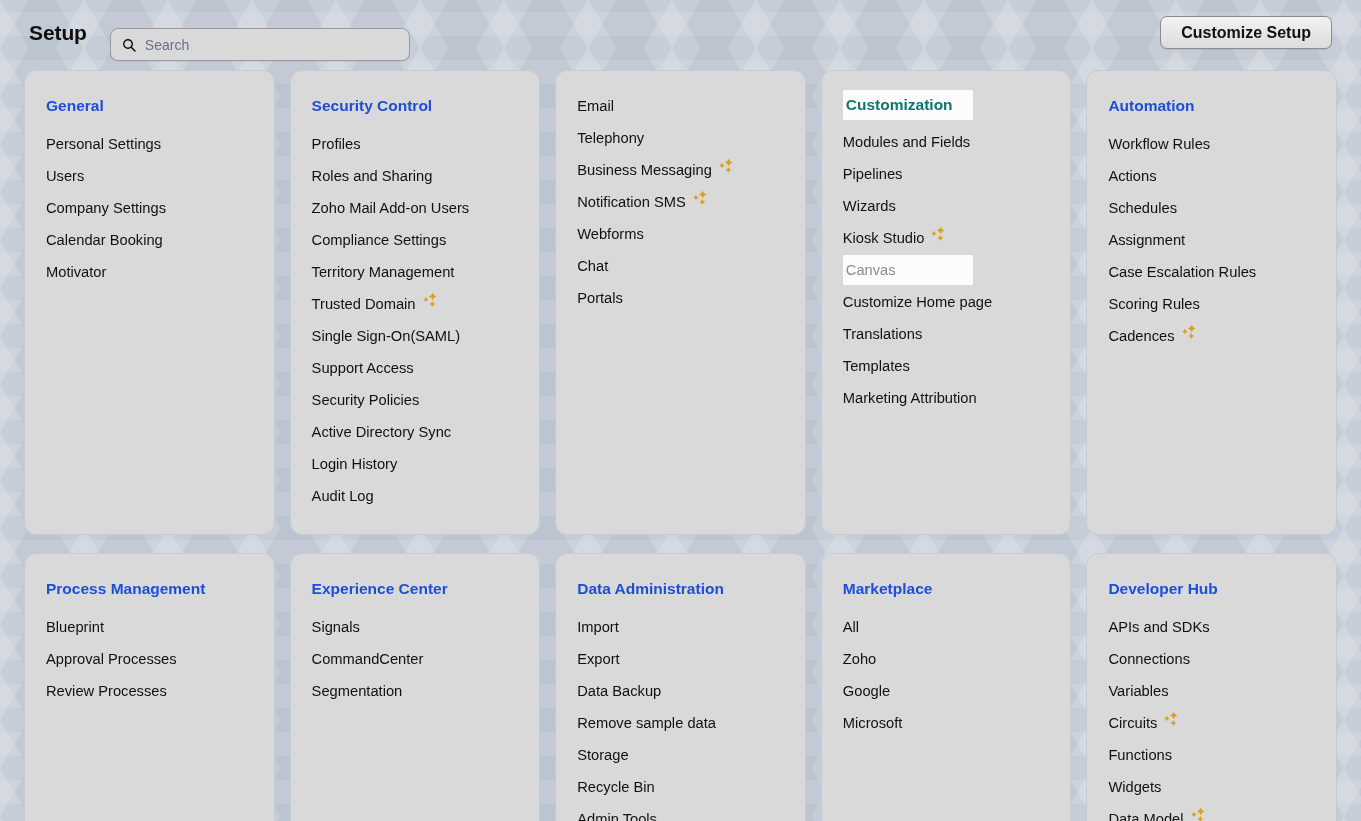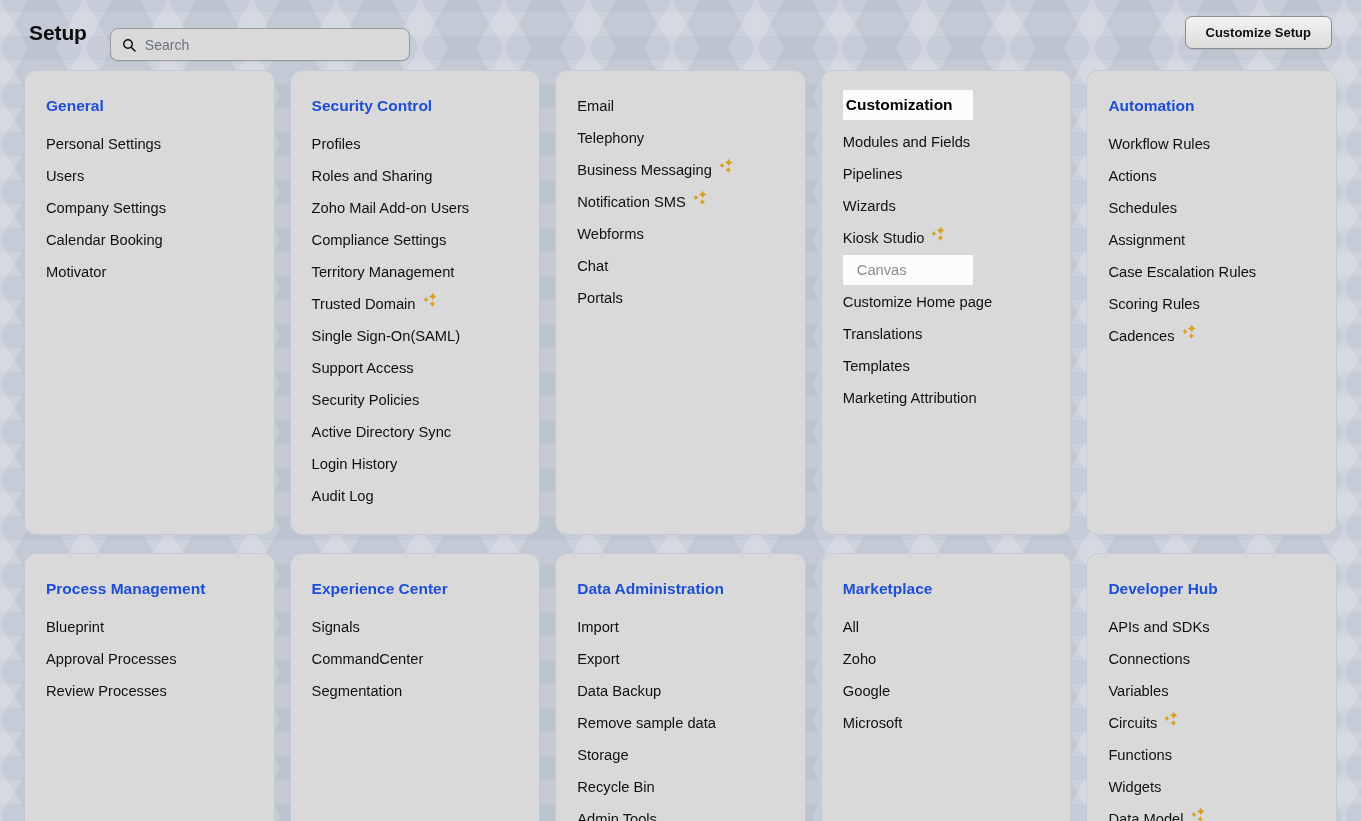--- a/index.html
+++ b/index.html
@@ -83,21 +83,21 @@
   .search-input::placeholder { color: #6b7280; opacity: 1; }
 
   .customize-btn {
     margin-left: auto;
     height: 33px;
     padding: 0 20px;
     background: linear-gradient(#f2f2f2, #dcdcdc);
     border: 1px solid #8c8c8c;
     border-radius: 7px;
     font-family: "Liberation Sans", sans-serif;
-    font-size: 13px;
+    font-size: 16px;
     font-weight: bold;
     color: #101010;
     cursor: pointer;
     white-space: nowrap;
     box-shadow: 0 1px 1px rgba(0,0,0,0.08);
   }
 
   
   .grid {
     padding: 5px 24px 0 24px;
@@ -121,21 +121,21 @@
     font-weight: bold;
     color: #1d4ed8;
     margin-bottom: 6px;
     line-height: 32px;
     white-space: nowrap;
   }
 
   
   .skeleton {
     background: #fcfcfc;
-    color: #000000;
+    color: #0f766e;
     display: inline-block;
     padding: 0 4px 0 3px;
     min-width: 130px;
     border-radius: 1px;
   }
   .card-title.skeleton { line-height: 30px; }
 
   .card-item {
     font-size: 14.7px;
     color: #111;
@@ -143,21 +143,21 @@
     white-space: nowrap;
     cursor: pointer;
     display: flex;
     align-items: center;
     width: fit-content;
   }
   .card-item.skeleton {
     background: #fcfcfc;
     color: #8d8d8d;
     min-width: 130px;
-    padding-left: 14px;
+    padding-left: 3px;
     line-height: 30px;
     margin: 1px 0;
   }
 
   .sparkle {
     display: inline-block;
     width: 17px;
     height: 17px;
     margin-left: 6px;
     margin-bottom: 7px;

